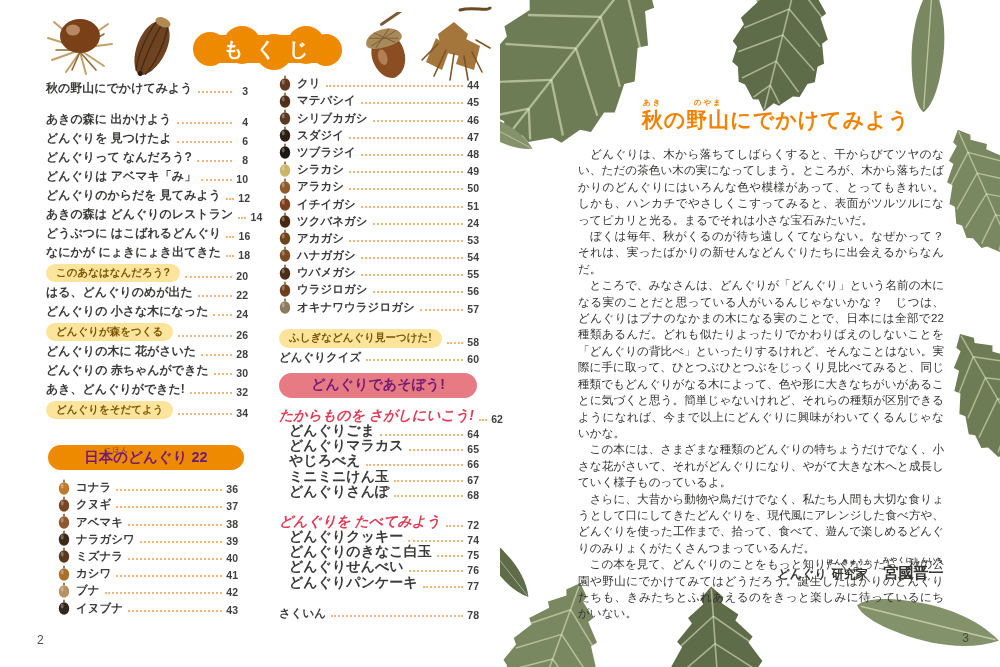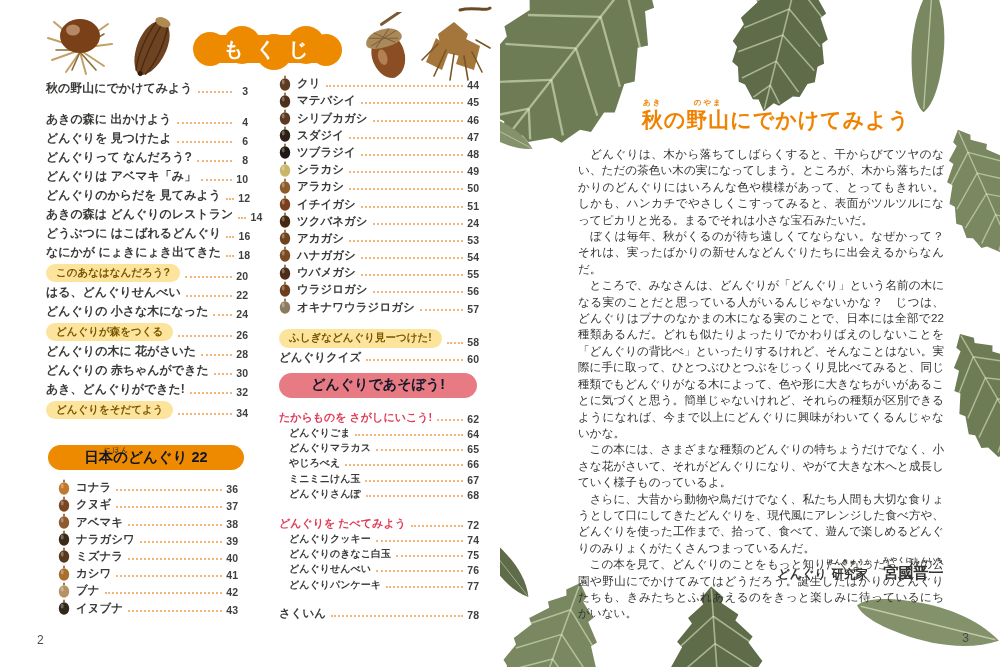--- a/index.html
+++ b/index.html
@@ -26,29 +26,29 @@
   .col2 .toc-row{height:17.2px;}
   .toc-row.gap{margin-top:12px;}
   .toc-row .lbl{font-size:12px;letter-spacing:0;white-space:nowrap;}
   .col2 .lbl{font-size:11.5px;}
   .toc-row .dots{flex:1;border-bottom:2px dotted #f3b578;margin:0 3px 4px 5px;min-width:8px;}
   .toc-row .pg{font-size:10.5px;color:#3f3f3d;font-weight:600;min-width:13px;text-align:right;}
   .toc-row.t-badge{height:21px;}
   .toc-row.t-badge .lbl{background:#fce49c;border-radius:10px;padding:2px 10px 2.5px;
        font-size:10.5px;color:#7a5500;}
   .toc-row.t-red{height:18px;}
-  .toc-row.t-red .lbl{color:#e03a54;font-size:11px;}
+  .toc-row.t-red .lbl{color:#e03a54;font-size:14px;font-style:italic;}
   .toc-row.t-red .pg{color:#3f3f3d;}
   .toc-row.t-sub{height:15.2px;margin-left:10px;}
-  .toc-row.t-sub .lbl{font-size:10px;font-family:Liberation Mono, monospace;}
+  .toc-row.t-sub .lbl{font-size:14px;font-family:Liberation Mono, monospace;}
   .acorn{width:12px;height:16px;margin-right:6px;flex:0 0 auto;align-self:center;}
   .acorn svg{width:12px;height:16px;display:block;}
 
   .band{position:relative;height:25px;border-radius:14px;display:flex;align-items:center;
-        justify-content:center;color:#0f172a;font-weight:bold;}
+        justify-content:center;color:#701a75;font-weight:bold;}
   .band-orange{background:#ee8a00;margin:26px 4px 8px 2px;font-size:14.5px;}
   .band-pink{background:#e87a84;margin:8px 2px 9px 0;font-size:14px;}
   .band .band-furi{position:absolute;top:0.5px;left:56px;font-size:6.5px;letter-spacing:2px;font-weight:normal;}
 
   .japan-list{margin-left:12px;margin-right:10px;}
   .japan-list .toc-row{height:17.2px;}
   .japan-list .lbl{font-size:11.5px;}
 
   .pagenum{position:absolute;font-size:12px;color:#4a4a48;font-weight:normal;}
   .pn-left{left:21px;bottom:20px;}
@@ -234,21 +234,21 @@
             <span class="lbl">なにかが にょきにょき出てきた</span>
             <span class="dots"></span>
             <span class="pg">18</span>
           </div>
           <div class="toc-row t-badge">
             <span class="lbl">このあなはなんだろう?</span>
             <span class="dots"></span>
             <span class="pg">20</span>
           </div>
           <div class="toc-row">
-            <span class="lbl">はる、どんぐりせんべい</span>
+            <span class="lbl">はる、どんぐりのめが出た</span>
             <span class="dots"></span>
             <span class="pg">22</span>
           </div>
           <div class="toc-row">
             <span class="lbl">どんぐりの 小さな木になった</span>
             <span class="dots"></span>
             <span class="pg">24</span>
           </div>
           <div class="toc-row t-badge">
             <span class="lbl">どんぐりが森をつくる</span>

